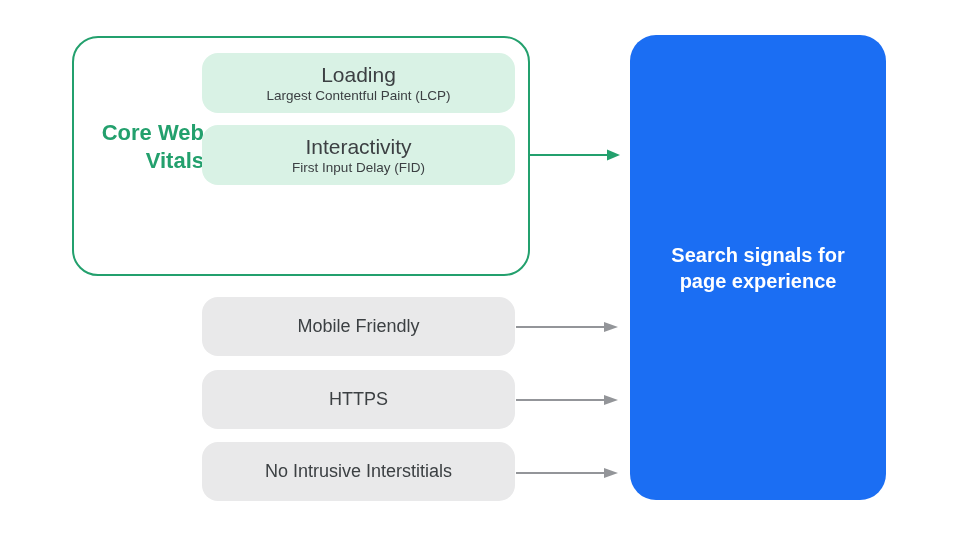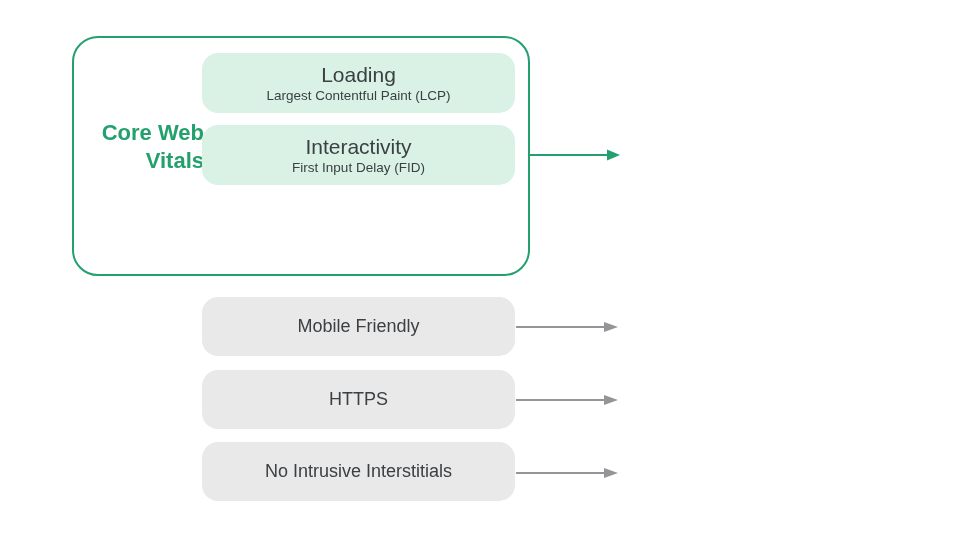--- a/index.html
+++ b/index.html
@@ -138,14 +138,17 @@
   <svg class="arrow arrow-gray" style="left:516px; top:392px;" width="102" height="16" viewBox="0 0 102 16">
     <line x1="0" y1="8" x2="89" y2="8" stroke="currentColor" stroke-width="2"></line>
     <polygon points="88,3 88,13 102,8" fill="currentColor"></polygon>
   </svg>
 
   <svg class="arrow arrow-gray" style="left:516px; top:465px;" width="102" height="16" viewBox="0 0 102 16">
     <line x1="0" y1="8" x2="89" y2="8" stroke="currentColor" stroke-width="2"></line>
     <polygon points="88,3 88,13 102,8" fill="currentColor"></polygon>
   </svg>
 
+  <div class="result-box">
+    <div class="result-label">Search signals for page experience</div>
+  </div>
 
 </div>
 
 </body></html>

